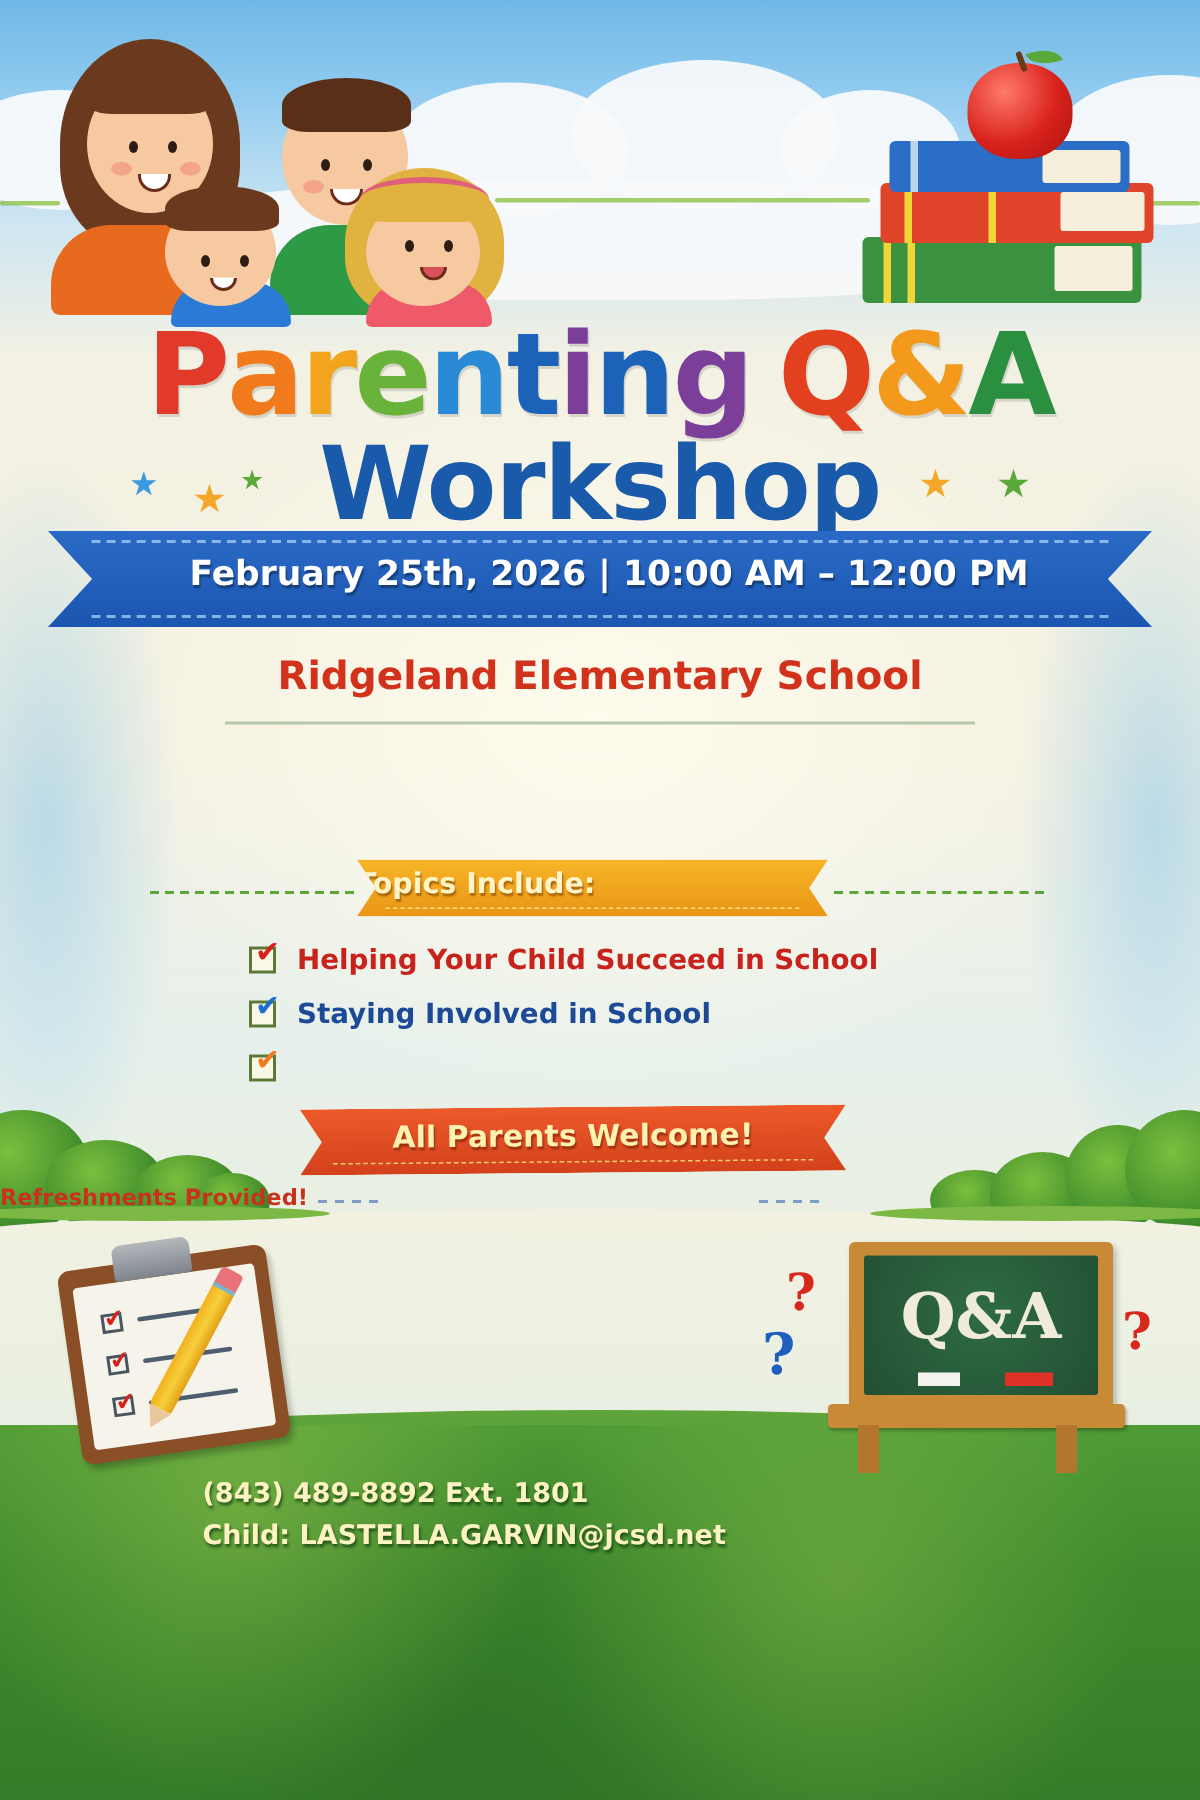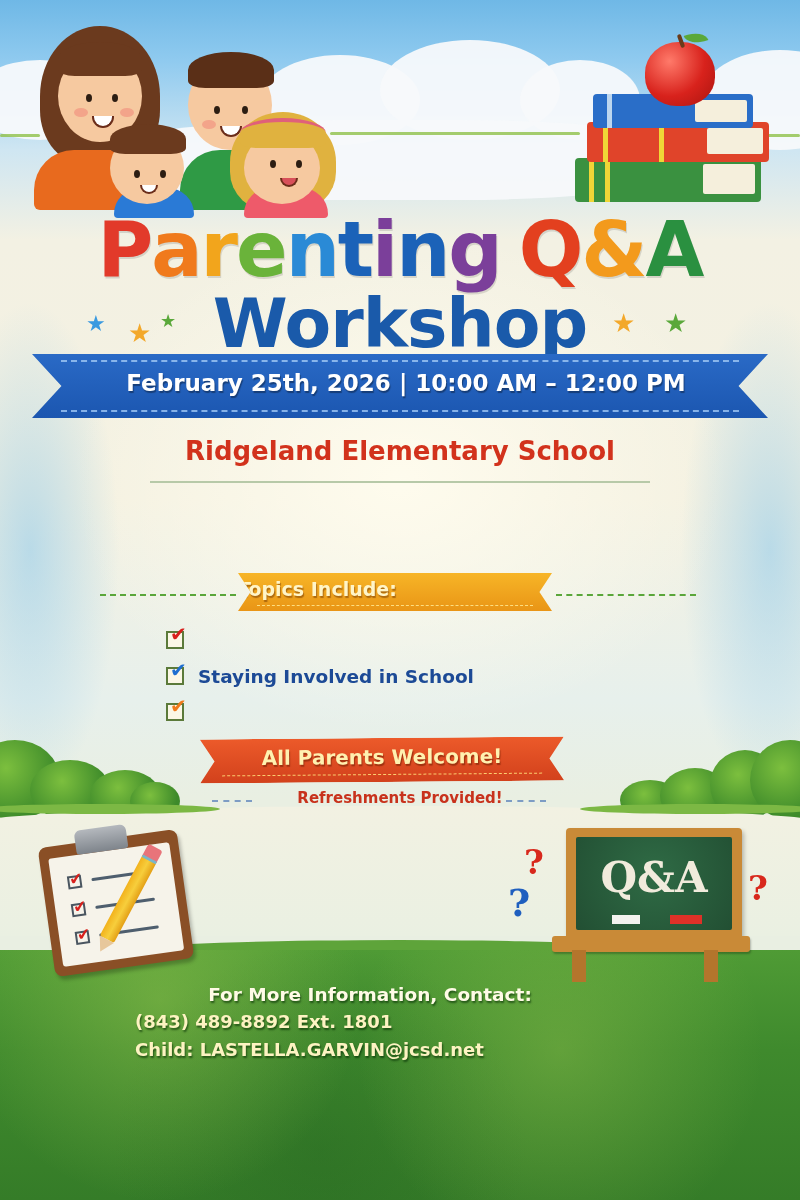--- a/index.html
+++ b/index.html
@@ -64,21 +64,21 @@
   .topics { position: absolute; left: 166px; top: 622px; }
   .topic { display: flex; align-items: center; height: 36px; }
   .chk { position: relative; width: 18px; height: 18px; border: 2px solid #5b7a3a; background: #fbf7e6; margin-right: 14px; }
   .chk .mark { position: absolute; left: 2px; top: -9px; font-size: 20px; font-weight: bold; line-height: 20px; }
   .topic-label { font-weight: bold; font-size: 18.5px; }
 
   
   .ribbon-red { position: absolute; left: 200px; top: 738px; width: 364px; height: 44px; background: linear-gradient(180deg, #ec5a2a, #d2411c); clip-path: polygon(0 0, 100% 0, 96% 50%, 100% 100%, 0 100%, 4% 50%); transform: rotate(-0.5deg); }
   .ribbon-red::after { content: ""; position: absolute; left: 6%; right: 6%; bottom: 7px; border-top: 1.5px dashed rgba(255,220,120,0.9); }
   .welcome-text { position: absolute; left: 0; right: 0; top: 7px; text-align: center; color: #fff1b0; font-weight: bold; font-size: 20px; text-shadow: 1px 2px 1px rgba(110,30,0,0.55); }
-  .refresh { position: absolute; top: 789px; left: 0; width: 800px; text-align: center; color: #c8321c; font-weight: bold; font-size: 15px; }
+  .refresh { position: absolute; top: 789px; left: 0; width: 800px; text-align: left; color: #c8321c; font-weight: bold; font-size: 15px; }
   .dash-blue { position: absolute; top: 800px; height: 0; border-top: 2px dashed #7d9cc4; }
 
   
   .bush { position: absolute; border-radius: 50%; background: radial-gradient(circle at 40% 35%, #7cbf3e, #3d8a2a 70%); }
   .meadow { position: absolute; left: -40px; right: -40px; top: 806px; height: 130px; background: linear-gradient(180deg, #f2f1e2, #eaf0e2); border-radius: 50% 50% 0 0 / 20px 20px 0 0; }
   .grass-strip { position: absolute; height: 10px; border-radius: 50%; background: #7cb844; }
   .lawn { position: absolute; left: 0; right: 0; top: 950px; bottom: 0;
     background:
       radial-gradient(circle at 20% 20%, rgba(180,215,90,0.35), rgba(0,0,0,0) 30%),
       radial-gradient(circle at 70% 40%, rgba(180,215,90,0.3), rgba(0,0,0,0) 35%),
@@ -211,20 +211,21 @@
   <div class="dash-green" style="left:556px;top:594px;width:140px;"></div>
   <div class="ribbon-orange">
     <div class="ribbon-text">Topics Include:</div>
   </div>
 
   <div class="topics">
     <div class="topic">
       <div class="chk">
           <span class="mark" style="color:#d8201c;">✔</span>
         </div>
+      <span class="topic-label" style="color:#c8221c;">Helping Your Child Succeed in School</span>
     </div>
     <div class="topic">
       <div class="chk">
           <span class="mark" style="color:#1f6fd0;">✔</span>
         </div>
       <span class="topic-label" style="color:#1c4a96;">Staying Involved in School</span>
     </div>
     <div class="topic">
       <div class="chk">
           <span class="mark" style="color:#f07a1c;">✔</span>
@@ -288,17 +289,16 @@
       <div class="board-text">Q&amp;A</div>
       <div class="chalk-w"></div>
       <div class="chalk-r"></div>
     </div>
   </div>
   <div class="ledge"></div>
   <div class="leg" style="left:572px;"></div>
   <div class="leg" style="left:704px;"></div>
 
   <div class="contact">
-    <div class="contact-heading">For More Information, Contact:</div>
     <div class="contact-line">(843) 489-8892 Ext. 1801</div>
     <div class="contact-line">Child: LASTELLA.GARVIN@jcsd.net</div>
   </div>
 </div>
 
 </body></html>

